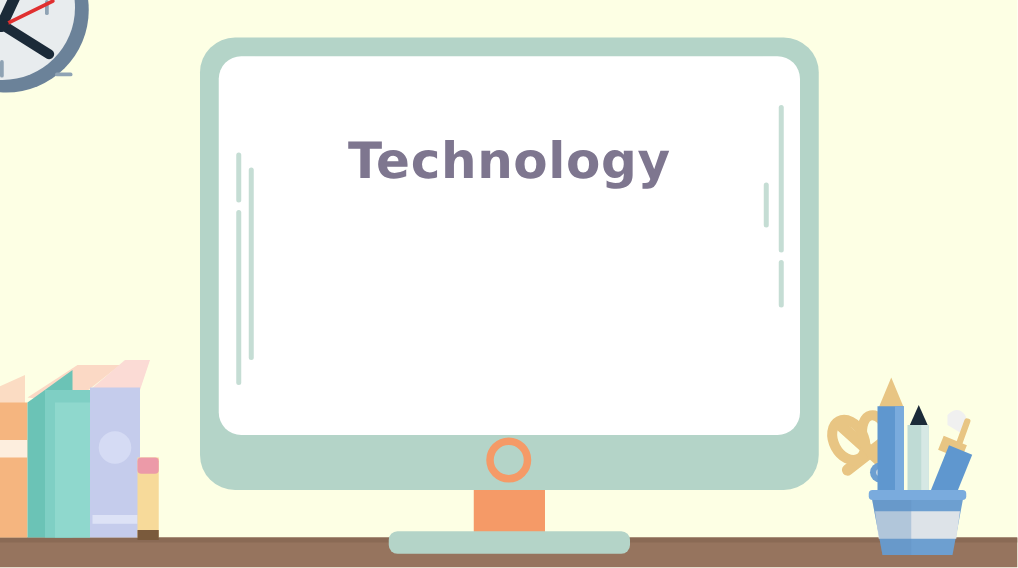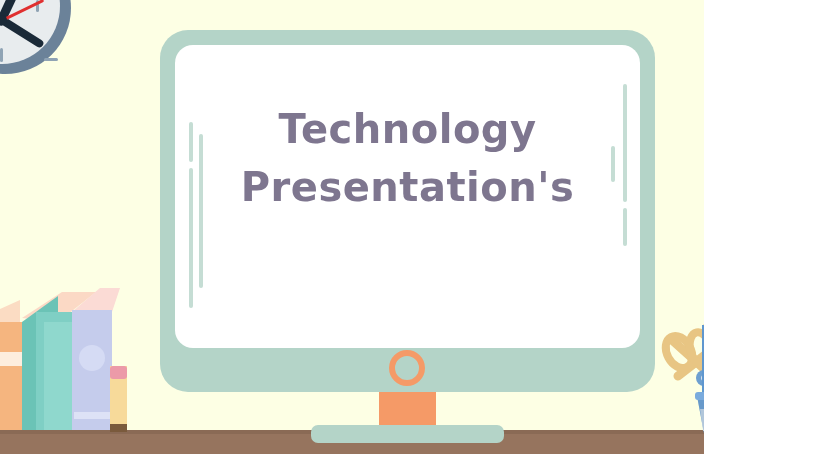--- a/index.html
+++ b/index.html
@@ -2,21 +2,21 @@
 <html><head>
 <meta charset="utf-8">
 <style>
   html, body {
     margin: 0;
     padding: 0;
     background: #ffffff;
   }
   #stage {
     position: relative;
-    width: 704px;
+    width: 814px;
     height: 454px;
     overflow: hidden;
     font-family: "DejaVu Sans", sans-serif;
   }
   #scene-svg {
     position: absolute;
     left: 0;
     top: 0;
     width: 814px;
     height: 454px;
@@ -151,16 +151,15 @@
       <path d="M 697 396 L 771 396 L 762 444 L 706 444 Z" fill="#6d9fd0"></path>
       <path d="M 700 409 L 768 409 L 765 431 L 703 431 Z" fill="#dde3e8"></path>
       <path d="M 697 396 L 729 396 L 729 444 L 706 444 Z" fill="#5f8fc0" opacity="0.35"></path>
       <rect x="695" y="392" width="78" height="8" rx="3" fill="#7aabdd"></rect>
     </g>
 
   </svg>
 
   <div class="title-block">
     <span class="title-line">Technology</span>
-    <span class="title-line">Presentation's</span>
   </div>
 
 </div>
 
 </body></html>

